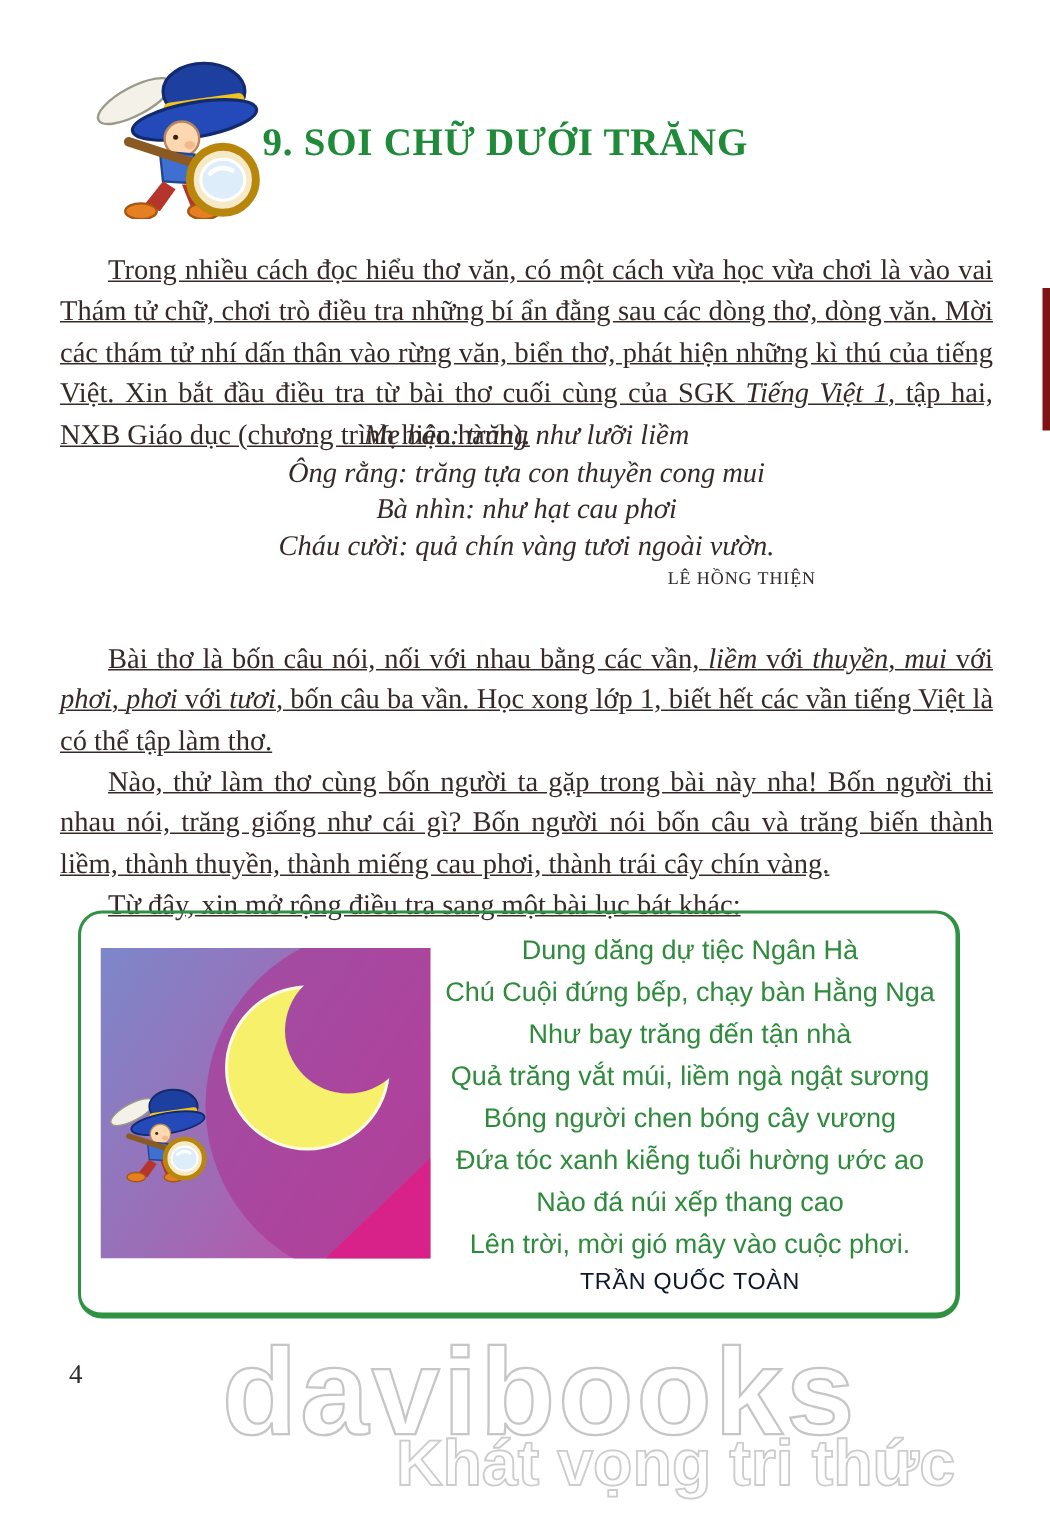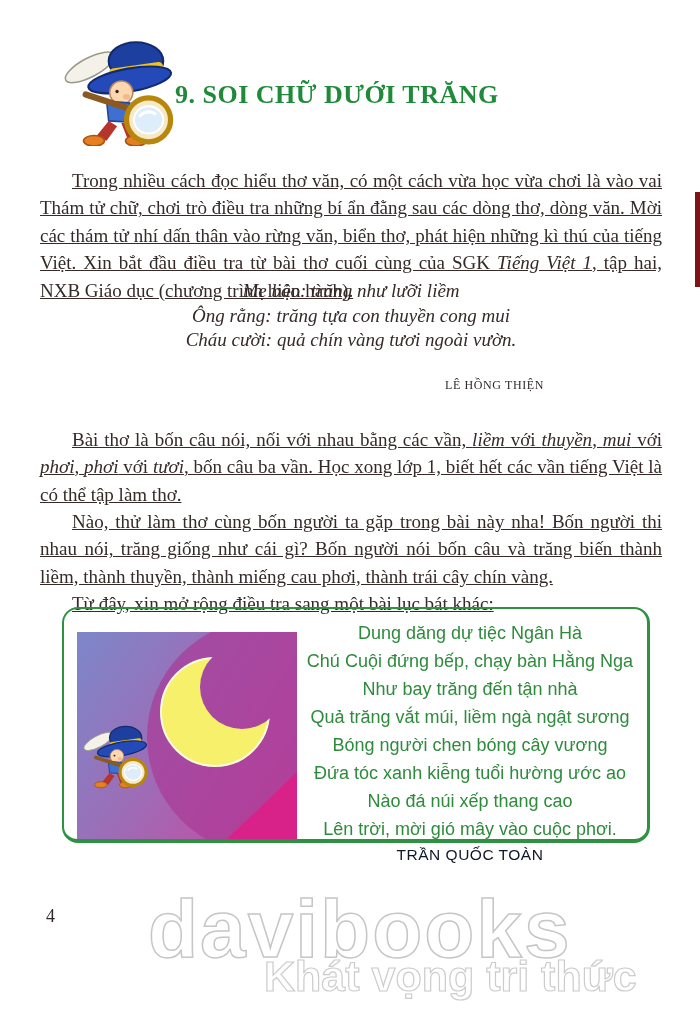--- a/index.html
+++ b/index.html
@@ -22,21 +22,21 @@
   .it{font-style:italic;}
 
   
   #poem1{left:40px;top:279px;width:622px;text-align:center;font-style:italic;
          font-size:19px;}
   #poem1 .poem-line{line-height:24.5px;}
   #poem1-author{left:40px;top:378px;width:622px;text-align:right;padding-right:118px;
                 box-sizing:border-box;font-size:12px;letter-spacing:.6px;color:#2f2a28;}
 
   
-  #quote-box{left:62px;top:607px;width:588px;height:236px;box-sizing:border-box;
+  #quote-box{left:52px;top:607px;width:588px;height:272px;box-sizing:border-box;
              border-style:solid;border-color:#2f9242;border-width:2px 3px 4px 2px;
              border-radius:16px;}
   #box-illustration{position:absolute;left:13px;top:23px;width:220px;height:207px;}
   #poem2{position:absolute;left:236px;top:10px;width:340px;text-align:center;
          font-family:"Liberation Sans","DejaVu Sans",sans-serif;
          font-size:18px;color:#2e8b3c;}
   #poem2 .poem-line{line-height:28px;}
   #poem2-author{position:absolute;left:236px;top:237px;width:340px;text-align:center;
                 font-family:"Liberation Sans","DejaVu Sans",sans-serif;
                 font-size:15.5px;letter-spacing:.5px;color:#0f172a;}
@@ -89,20 +89,21 @@
 <svg id="mascot" class="abs" viewBox="0 0 110 105">
   <use href="#detective" transform="scale(1.02)"></use>
 </svg>
 <div id="page-title" class="abs">9. SOI CHỮ DƯỚI TRĂNG</div>
 
 <p id="para1" class="abs para"><span>Trong nhiều cách đọc hiểu thơ văn, có một cách vừa học vừa chơi là vào vai Thám tử chữ, chơi trò điều tra những bí ẩn đằng sau các dòng thơ, dòng văn. Mời các thám tử nhí dấn thân vào rừng văn, biển thơ, phát hiện những kì thú của tiếng Việt. Xin bắt đầu điều tra từ bài thơ cuối cùng của SGK </span><span class="it">Tiếng Việt 1</span><span>, tập hai, NXB Giáo dục (chương trình hiện hành).</span></p>
 
 <div id="poem1" class="abs">
     <div class="poem-line">Mẹ bảo: trăng như lưỡi liềm</div>
     <div class="poem-line">Ông rằng: trăng tựa con thuyền cong mui</div>
+    <div class="poem-line">Bà nhìn: như hạt cau phơi</div>
     <div class="poem-line">Cháu cười: quả chín vàng tươi ngoài vườn.</div>
   </div>
 <div id="poem1-author" class="abs">LÊ HỒNG THIỆN</div>
 
 <p id="para2" class="abs para"><span>Bài thơ là bốn câu nói, nối với nhau bằng các vần, </span><span class="it">liềm</span><span> với </span><span class="it">thuyền</span><span>, </span><span class="it">mui</span><span> với </span><span class="it">phơi</span><span>, </span><span class="it">phơi</span><span> với </span><span class="it">tươi</span><span>, bốn câu ba vần. Học xong lớp 1, biết hết các vần tiếng Việt là có thể tập làm thơ.</span></p>
 <p id="para3" class="abs para">Nào, thử làm thơ cùng bốn người ta gặp trong bài này nha! Bốn người thi nhau nói, trăng giống như cái gì? Bốn người nói bốn câu và trăng biến thành liềm, thành thuyền, thành miếng cau phơi, thành trái cây chín vàng.</p>
 <p id="para4" class="abs para">Từ đây, xin mở rộng điều tra sang một bài lục bát khác:</p>
 
 <div id="quote-box" class="abs">
   <svg id="box-illustration" viewBox="0 0 220 207">

